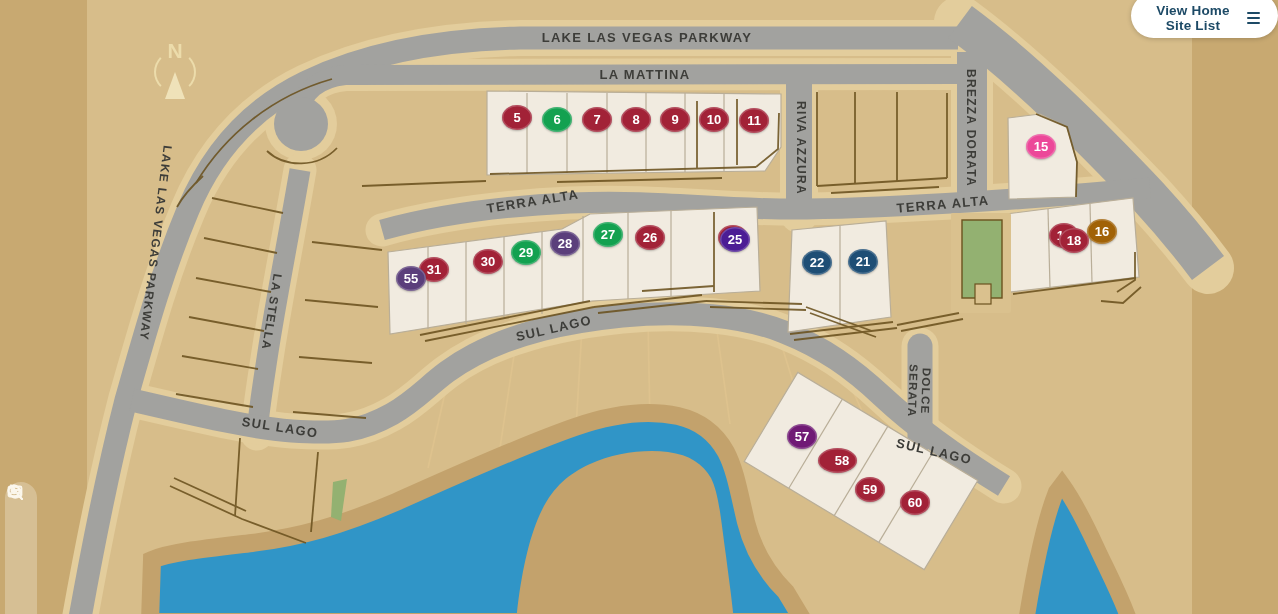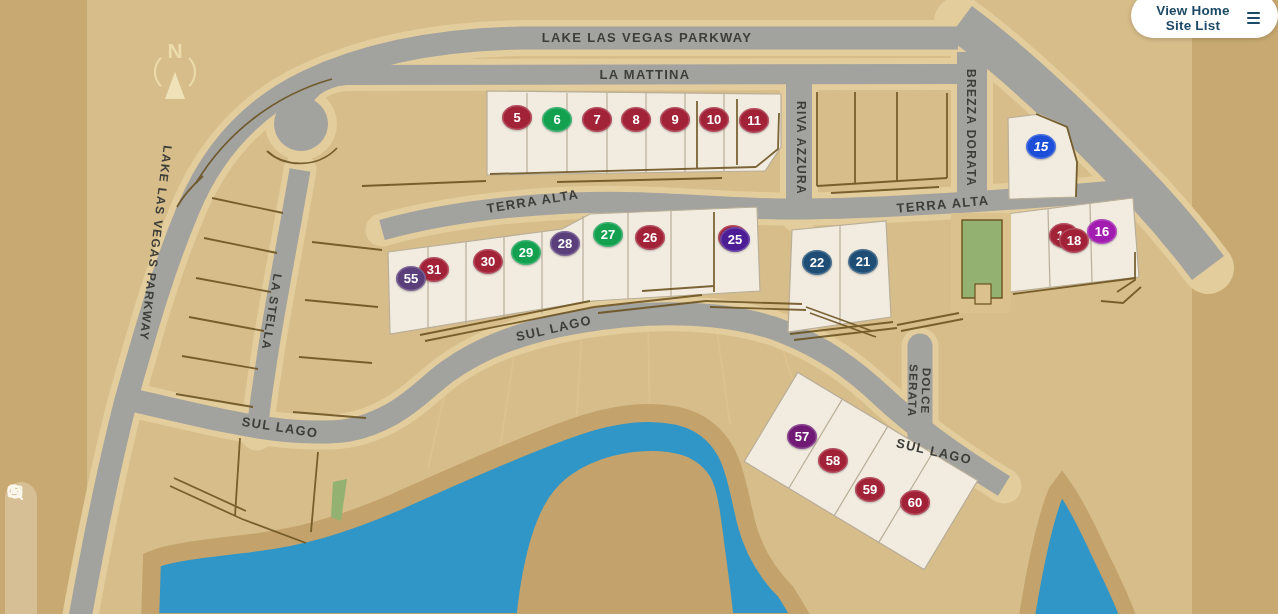--- a/index.html
+++ b/index.html
@@ -210,37 +210,37 @@
 SERATA</span>
     </div>
   <div class="overlay">
       <div class="lot-marker" style="left: 517px; top: 117px; background: rgb(162, 34, 55);">5</div>
       <div class="lot-marker" style="left: 557px; top: 119px; background: rgb(19, 161, 80);">6</div>
       <div class="lot-marker" style="left: 597px; top: 119px; background: rgb(162, 34, 55);">7</div>
       <div class="lot-marker" style="left: 636px; top: 119px; background: rgb(162, 34, 55);">8</div>
       <div class="lot-marker" style="left: 675px; top: 119px; background: rgb(162, 34, 55);">9</div>
       <div class="lot-marker" style="left: 714px; top: 119px; background: rgb(162, 34, 55);">10</div>
       <div class="lot-marker" style="left: 754px; top: 120px; background: rgb(162, 34, 55);">11</div>
-      <div class="lot-marker" style="left: 1041px; top: 146px; background: #1d4ed8; font-style: italic;">15</div>
-      <div class="lot-marker" style="left: 1102px; top: 231px; background: #a21caf;">16</div>
+      <div class="lot-marker" style="left: 1041px; top: 146px; background: #ec4899;">15</div>
+      <div class="lot-marker" style="left: 1102px; top: 231px; background: #a16207;">16</div>
       <div class="lot-marker" style="left: 1064px; top: 235px; background: rgb(162, 34, 55);">17</div>
       <div class="lot-marker" style="left: 1025px; top: 240px; background: rgb(162, 34, 55); margin-left: 34px;">18</div>
       <div class="lot-marker" style="left: 863px; top: 261px; background: rgb(30, 78, 117);">21</div>
       <div class="lot-marker" style="left: 817px; top: 262px; background: rgb(30, 78, 117);">22</div>
       <div class="lot-marker" style="left: 733px; top: 237px; background: rgb(162, 34, 55);">24</div>
       <div class="lot-marker" style="left: 691px; top: 239px; background: #4c1d95; margin-left: 29px;">25</div>
       <div class="lot-marker" style="left: 650px; top: 237px; background: rgb(162, 34, 55);">26</div>
       <div class="lot-marker" style="left: 608px; top: 234px; background: rgb(19, 161, 80);">27</div>
       <div class="lot-marker" style="left: 565px; top: 243px; background: rgb(91, 63, 123);">28</div>
       <div class="lot-marker" style="left: 526px; top: 252px; background: rgb(19, 161, 80);">29</div>
       <div class="lot-marker" style="left: 488px; top: 261px; background: rgb(162, 34, 55);">30</div>
       <div class="lot-marker" style="left: 434px; top: 269px; background: rgb(162, 34, 55);">31</div>
       <div class="lot-marker" style="left: 411px; top: 278px; background: rgb(91, 63, 123);">55</div>
       <div class="lot-marker" style="left: 802px; top: 436px; background: #701a75;">57</div>
-      <div class="lot-marker" style="left: 833px; top: 460px; background: rgb(162, 34, 55);">58</div>
+      <div class="lot-marker" style="left: 833px; top: 460px; background: rgb(162, 34, 55); padding-left: 9px;">58</div>
       <div class="lot-marker" style="left: 870px; top: 489px; background: rgb(162, 34, 55);">59</div>
       <div class="lot-marker" style="left: 915px; top: 502px; background: rgb(162, 34, 55);">60</div>
     </div>
 
   <div class="compass">
     <div class="ring"></div>
     <div class="n">N</div>
     <div class="tri"></div>
   </div>
 

